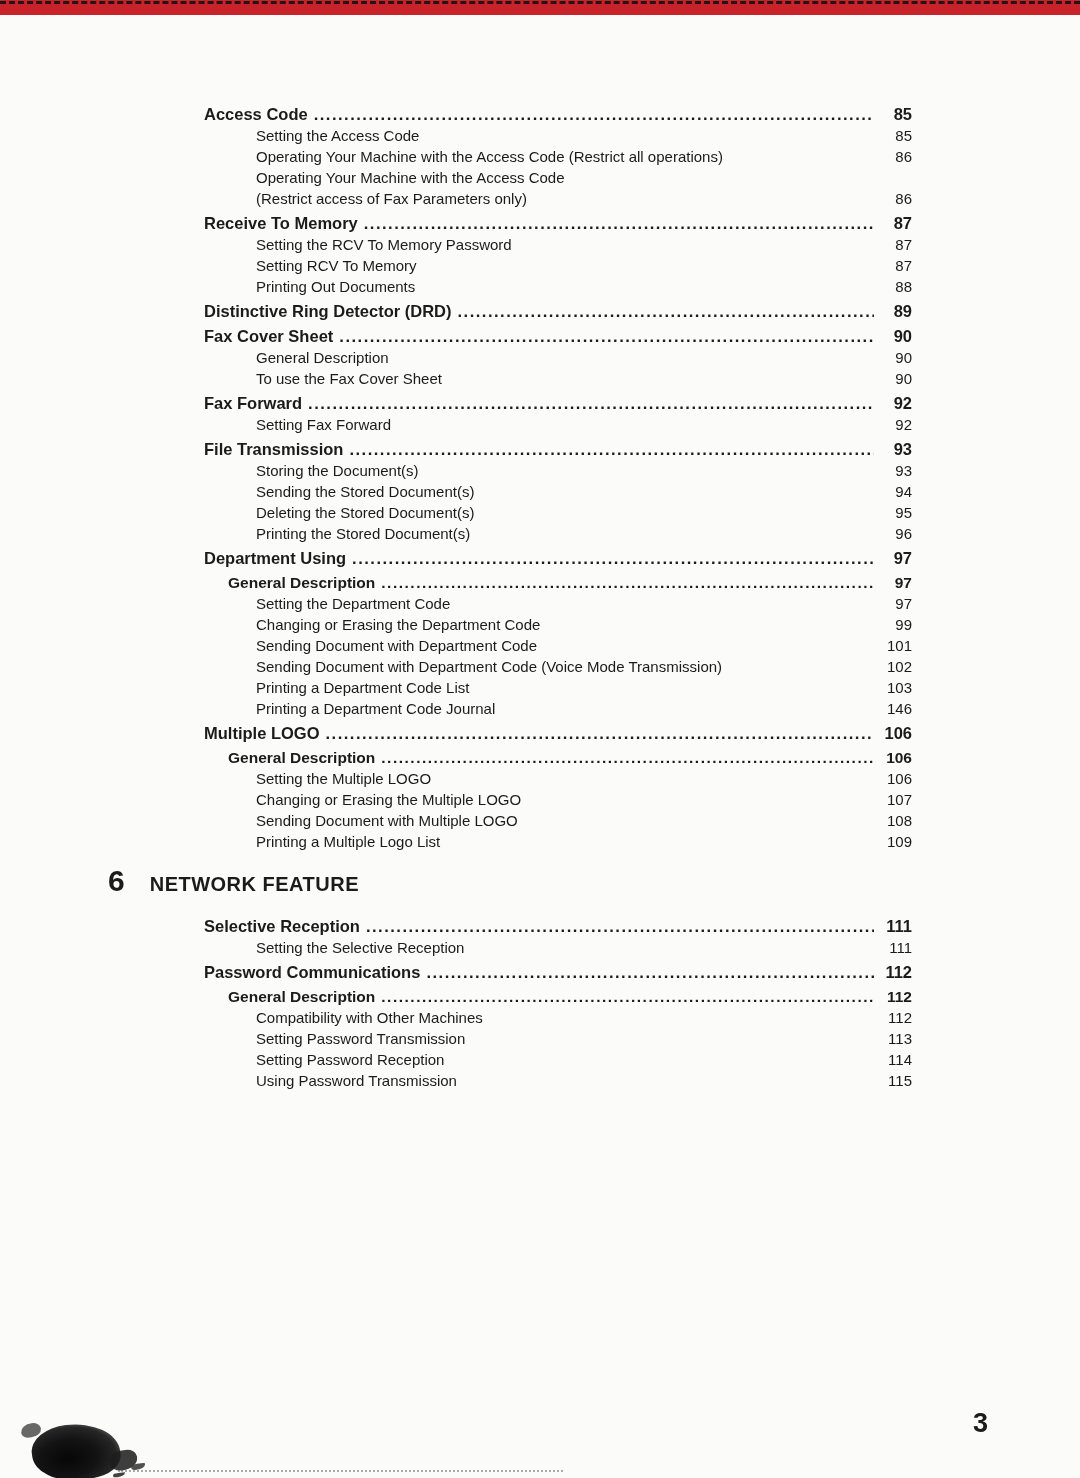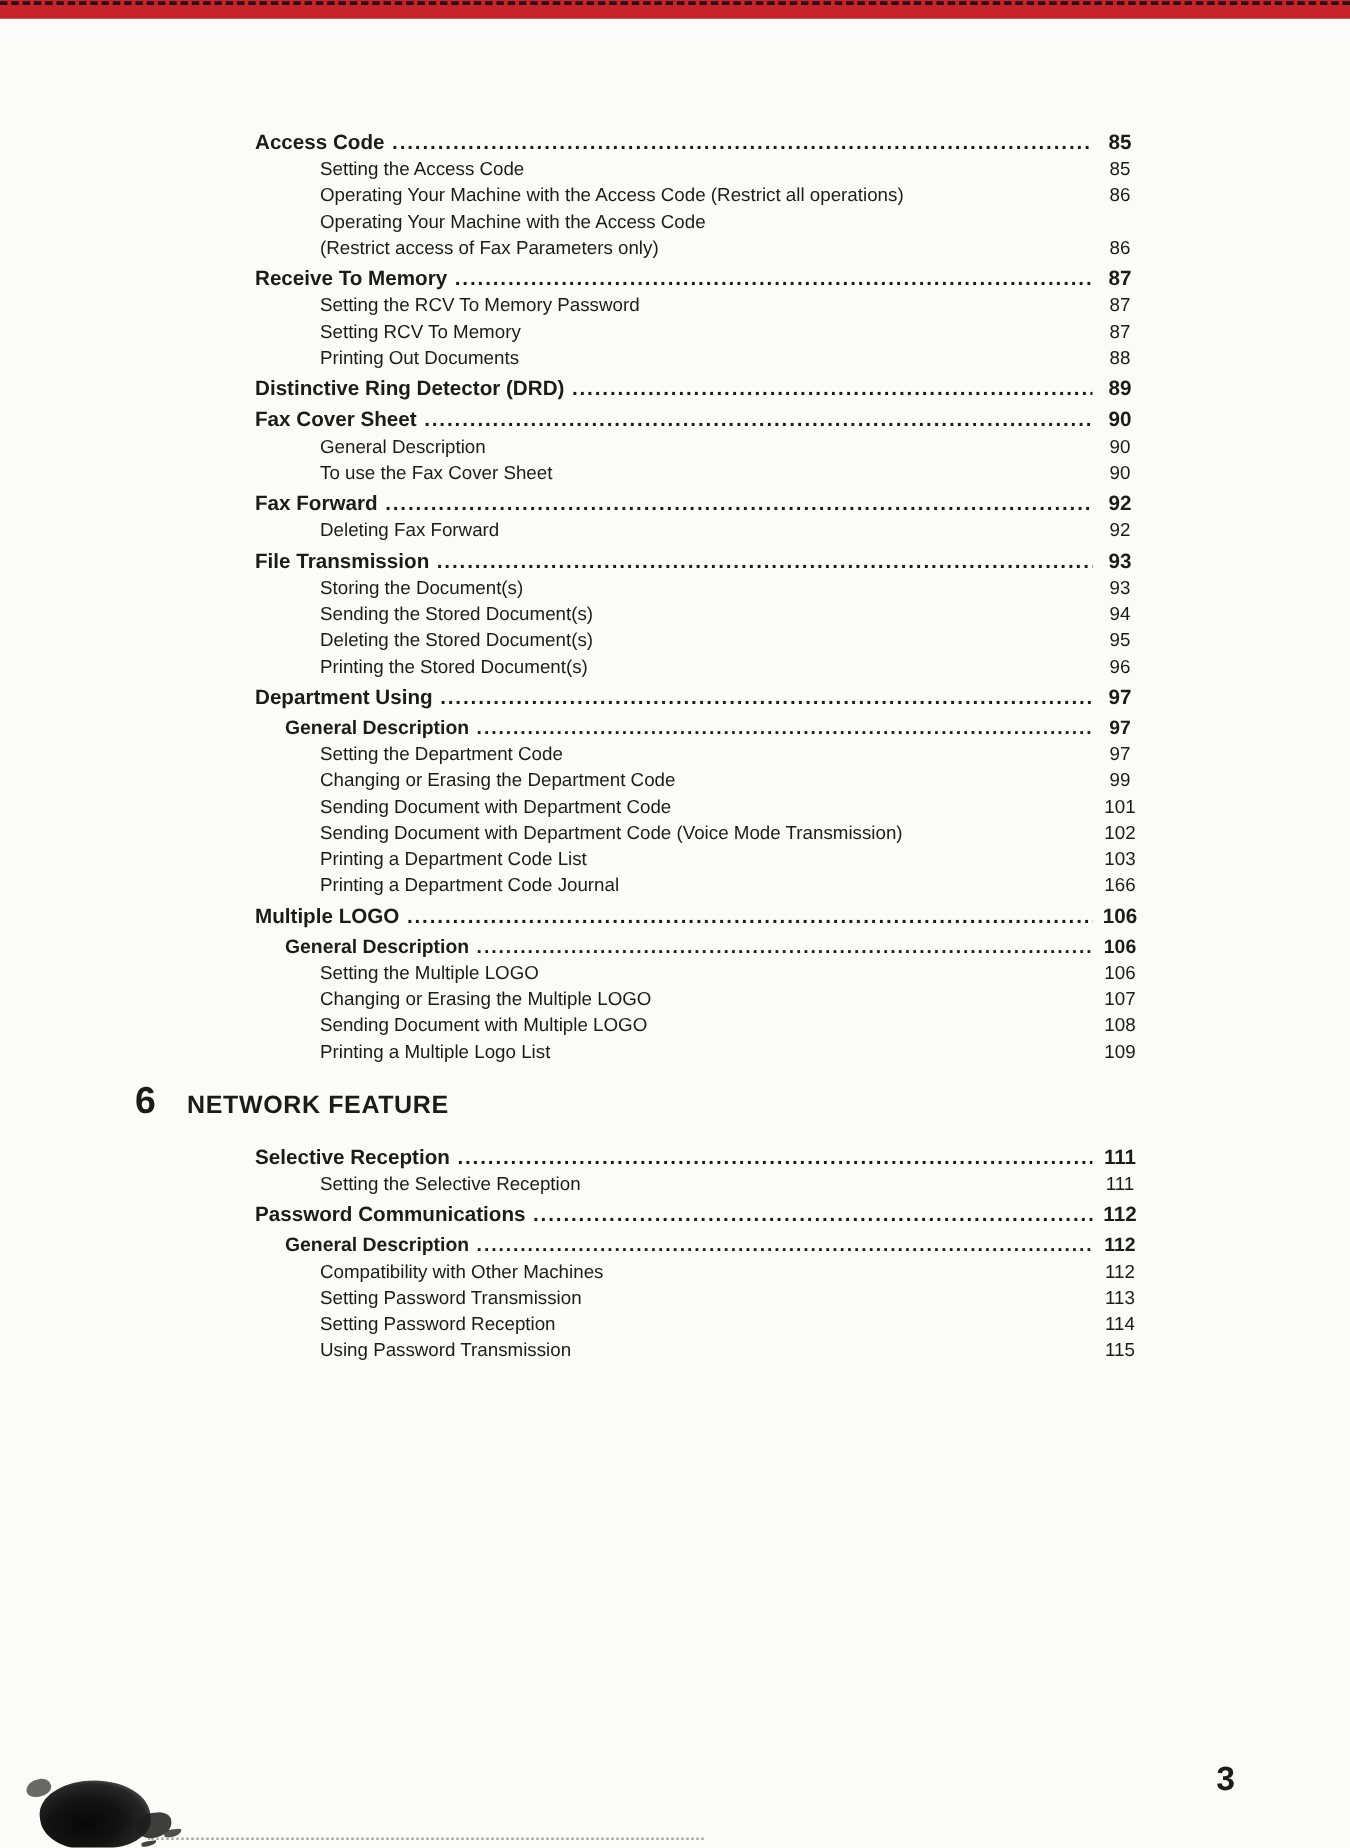--- a/index.html
+++ b/index.html
@@ -30,21 +30,21 @@
   .toc-row.h1 { font-weight:bold; font-size:16.5px; margin-top:4px; }
   .toc-row.h2 { font-weight:bold; font-size:15.5px; margin-top:3px; padding-left:24px; }
   .toc-row.sub { padding-left:52px;gap:12px; }
   .toc-label { white-space:nowrap; }
   .toc-dots { flex:1 1 auto; overflow:hidden; white-space:nowrap; margin:0 6px; }
   .toc-dots::after {
     content:"......................................................................................................................................................................";
     letter-spacing:1.5px;
   }
   .toc-spacer { flex:1 1 auto; }
-  .toc-page { white-space:nowrap; text-align:center; min-width:32px; }
+  .toc-page { white-space:nowrap; text-align:right; min-width:32px; }
   .section-header {
     display:flex; align-items:baseline;
     margin:12px 0 18px -96px;
   }
   .section-num { font-size:30px; font-weight:bold; }
   .section-title { font-size:20px; font-weight:bold; margin-left:25px; letter-spacing:0.5px; }
   .page-num {
     position:absolute; top:1408px; right:92px;
     font-size:27px; font-weight:bold;
   }
@@ -142,21 +142,21 @@
         <span class="toc-label">To use the Fax Cover Sheet</span>
         <span class="toc-spacer"></span>
         <span class="toc-page">90</span>
       </div>
       <div class="toc-row h1">
         <span class="toc-label">Fax Forward</span>
         <span class="toc-dots"></span>
         <span class="toc-page">92</span>
       </div>
       <div class="toc-row sub">
-        <span class="toc-label">Deleting Fax Forward</span>
+        <span class="toc-label">Setting Fax Forward</span>
         <span class="toc-spacer"></span>
         <span class="toc-page">92</span>
       </div>
       <div class="toc-row h1">
         <span class="toc-label">File Transmission</span>
         <span class="toc-dots"></span>
         <span class="toc-page">93</span>
       </div>
       <div class="toc-row sub">
         <span class="toc-label">Storing the Document(s)</span>
@@ -209,21 +209,21 @@
         <span class="toc-page">102</span>
       </div>
       <div class="toc-row sub">
         <span class="toc-label">Printing a Department Code List</span>
         <span class="toc-spacer"></span>
         <span class="toc-page">103</span>
       </div>
       <div class="toc-row sub">
         <span class="toc-label">Printing a Department Code Journal</span>
         <span class="toc-spacer"></span>
-        <span class="toc-page">166</span>
+        <span class="toc-page">146</span>
       </div>
       <div class="toc-row h1">
         <span class="toc-label">Multiple LOGO</span>
         <span class="toc-dots"></span>
         <span class="toc-page">106</span>
       </div>
       <div class="toc-row h2">
         <span class="toc-label">General Description</span>
         <span class="toc-dots"></span>
         <span class="toc-page">106</span>

